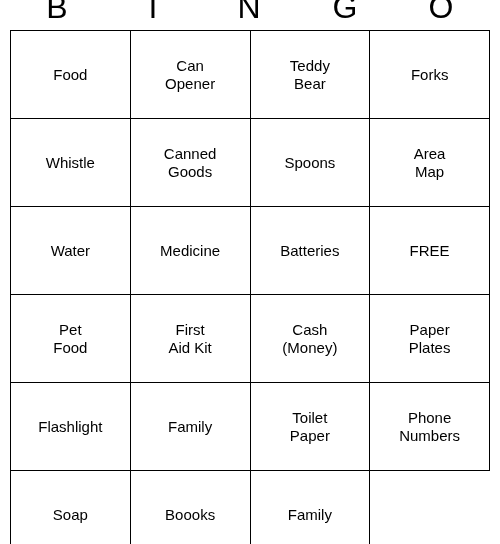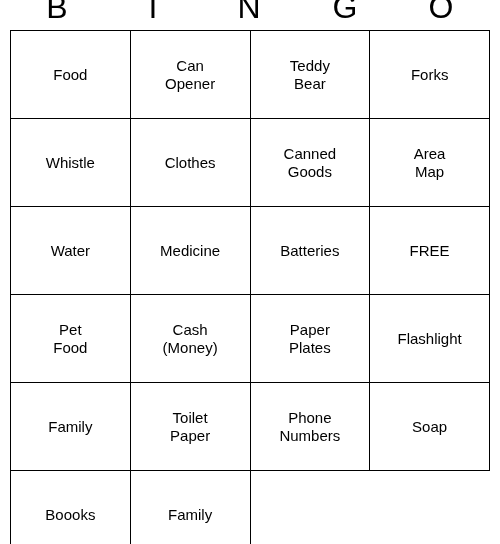--- a/index.html
+++ b/index.html
@@ -85,42 +85,45 @@
       <div class="cell">
         <span class="cell-text">Teddy<br>Bear</span>
       </div>
       <div class="cell">
         <span class="cell-text">Forks</span>
       </div>
       <div class="cell">
         <span class="cell-text">Whistle</span>
       </div>
       <div class="cell">
-        <span class="cell-text">Clothes</span>
+        <span class="cell-text">Canned<br>Goods</span>
       </div>
       <div class="cell">
-        <span class="cell-text">Canned<br>Goods</span>
+        <span class="cell-text">Spoons</span>
       </div>
       <div class="cell">
         <span class="cell-text">Area<br>Map</span>
       </div>
       <div class="cell">
         <span class="cell-text">Water</span>
       </div>
       <div class="cell">
         <span class="cell-text">Medicine</span>
       </div>
       <div class="cell">
         <span class="cell-text">Batteries</span>
       </div>
       <div class="cell">
         <span class="cell-text">FREE</span>
       </div>
       <div class="cell">
         <span class="cell-text">Pet<br>Food</span>
+      </div>
+      <div class="cell">
+        <span class="cell-text">First<br>Aid Kit</span>
       </div>
       <div class="cell">
         <span class="cell-text">Cash<br>(Money)</span>
       </div>
       <div class="cell">
         <span class="cell-text">Paper<br>Plates</span>
       </div>
       <div class="cell">
         <span class="cell-text">Flashlight</span>
       </div>

